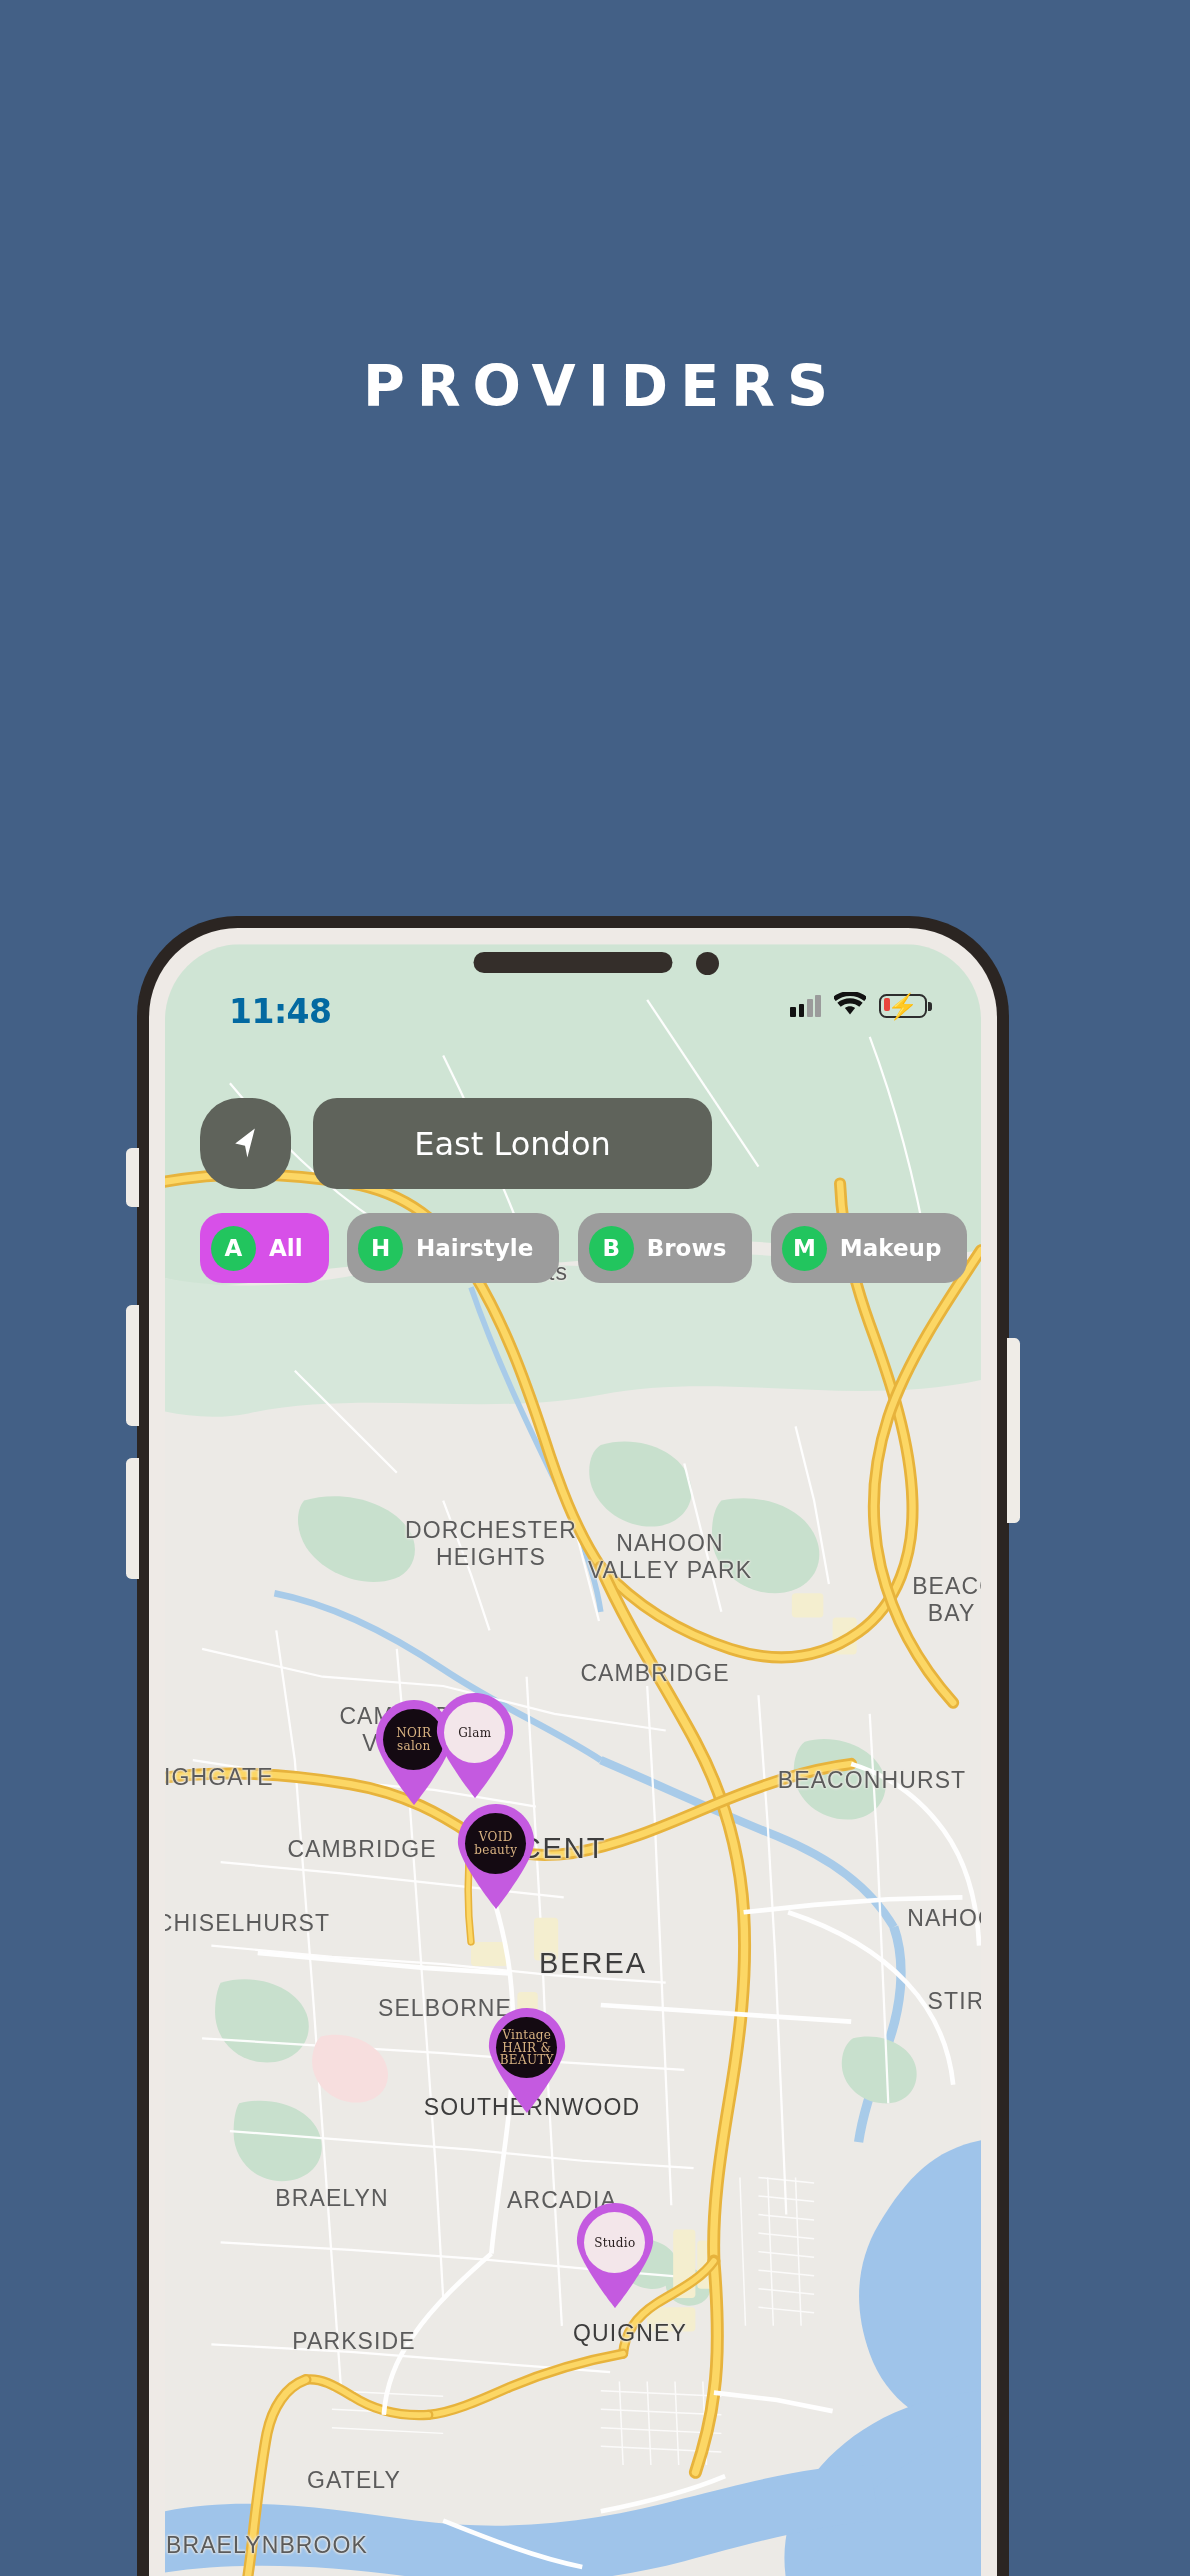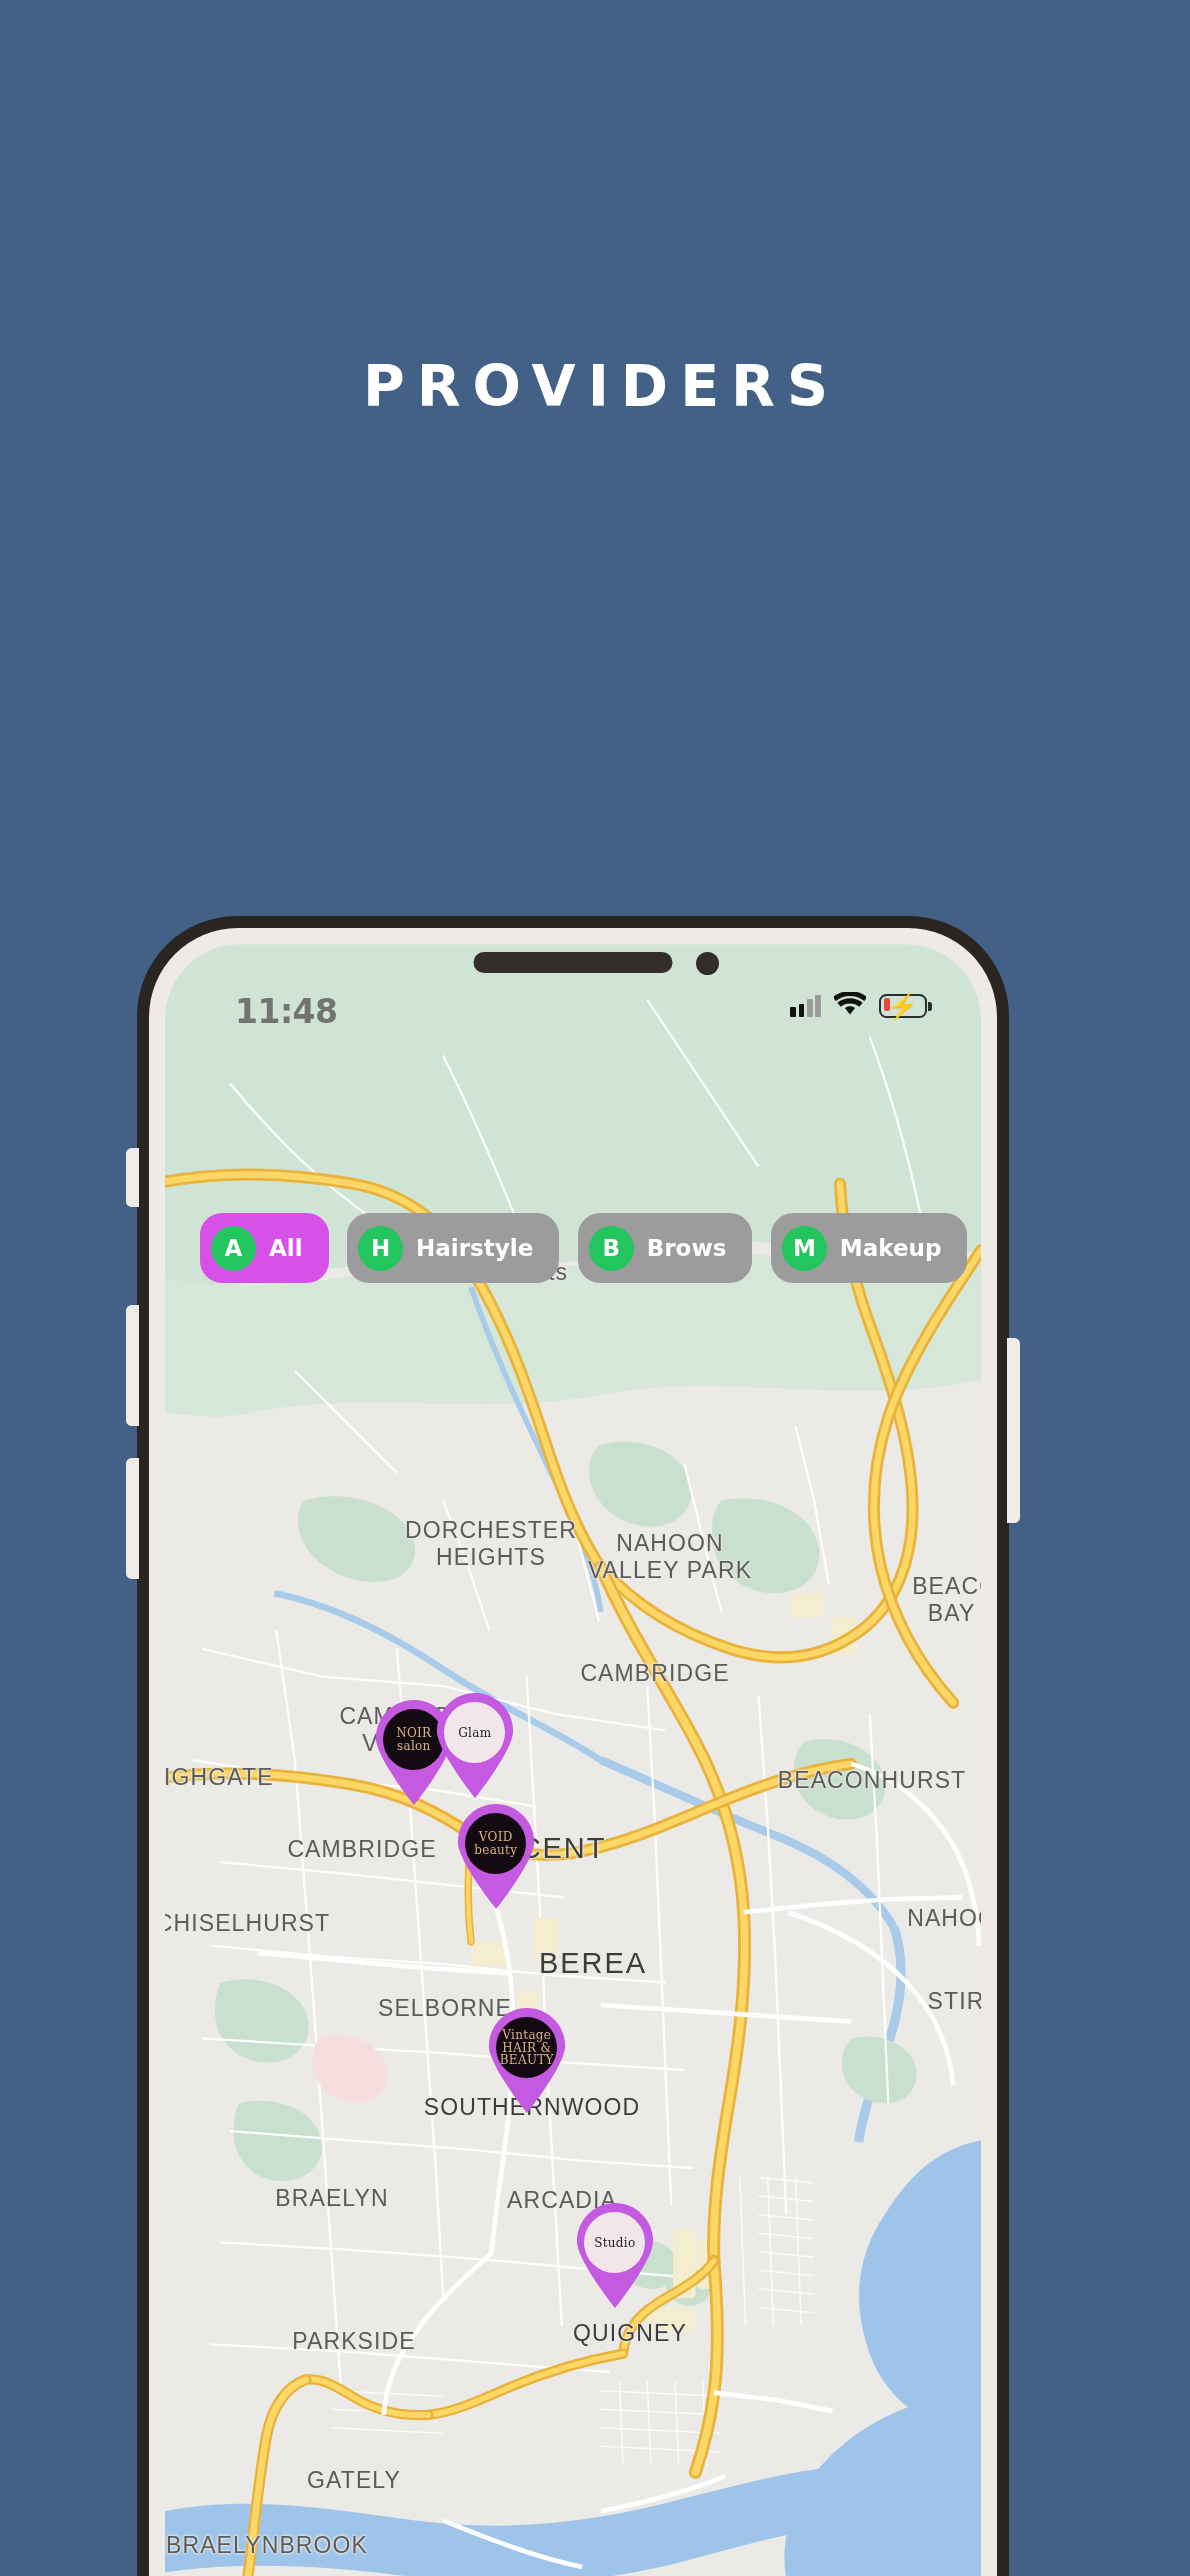--- a/index.html
+++ b/index.html
@@ -89,24 +89,24 @@
 
   
   .statusbar{
     position:absolute; left:0; top:0;
     width:100%; height:100px;
     z-index:30;
     pointer-events:none;
   }
   .clock{
     position:absolute;
-    left:70px; top:48px;
+    left:64px; top:48px;
     font-family:"DejaVu Sans", sans-serif;
     font-size:33px; font-weight:700;
-    color:#737373;
+    color:#0369a1;
     letter-spacing:-0.5px;
   }
   .status-right{
     position:absolute;
     right:54px; top:48px;
     display:flex; align-items:center; gap:13px;
   }
   .bars{ display:flex; align-items:flex-end; gap:2.8px; height:22px; }
   .bars i{ display:block; width:5.6px; background:#121212; border-radius:0.9px; }
   .bars i:nth-child(1){ height:9.3px; }
@@ -479,20 +479,28 @@
               <path d="M17 4.2 C11.2 4.2 5.7 6.2 1.5 9.8 L-1.6 5.5 C3.6 1.2 10.1 -1 17 -1 C23.9 -1 30.4 1.2 35.6 5.5 L32.5 9.8 C28.3 6.2 22.8 4.2 17 4.2 Z" fill="#121212"></path>
             </svg>
           </span>
           <span class="battery">
             <span class="batt-low"></span>
             <span class="bolt">⚡</span>
           </span>
         </div>
       </div>
 
+      <div class="topbar">
+        <div class="nav-btn">
+          <svg width="43" height="43" viewBox="0 0 46 46">
+            <path d="M33 7 L12 23 L22.5 25.5 L25 38 Z" fill="#ffffff"></path>
+          </svg>
+        </div>
+        <div class="search-pill" placeholder="Search location">East London</div>
+      </div>
 
       <div class="chips">
         <div class="chip active">
           <span class="chip-icon">A</span>
           <span class="chip-label">All</span>
         </div>
         <div class="chip">
           <span class="chip-icon">H</span>
           <span class="chip-label">Hairstyle</span>
         </div>

